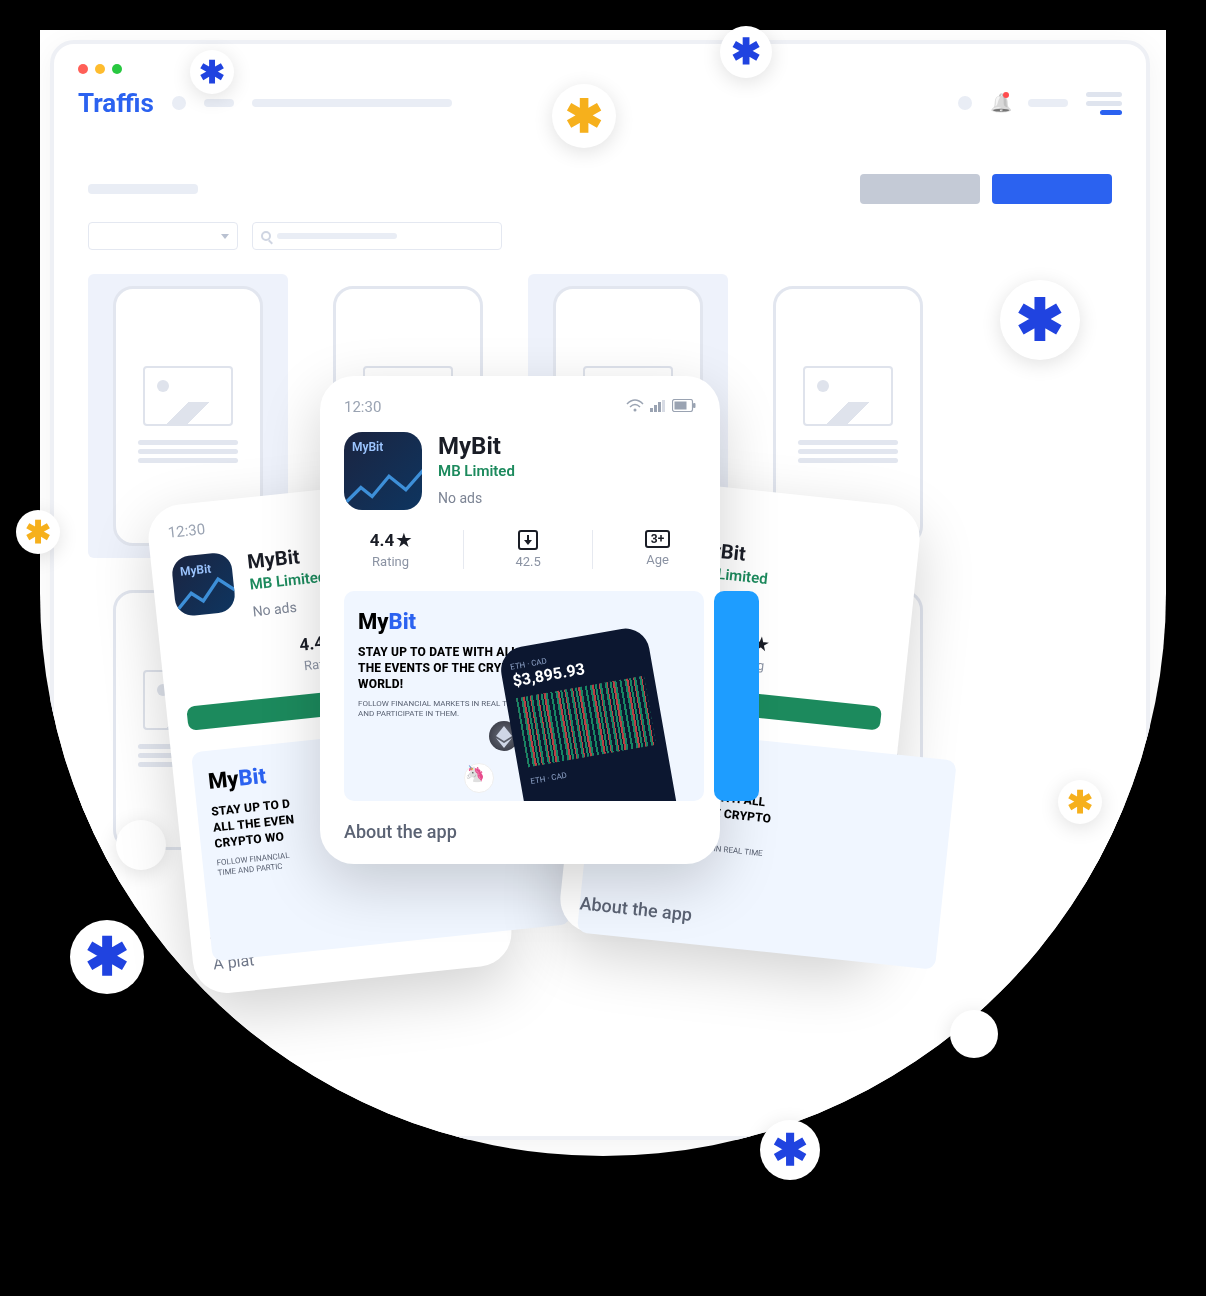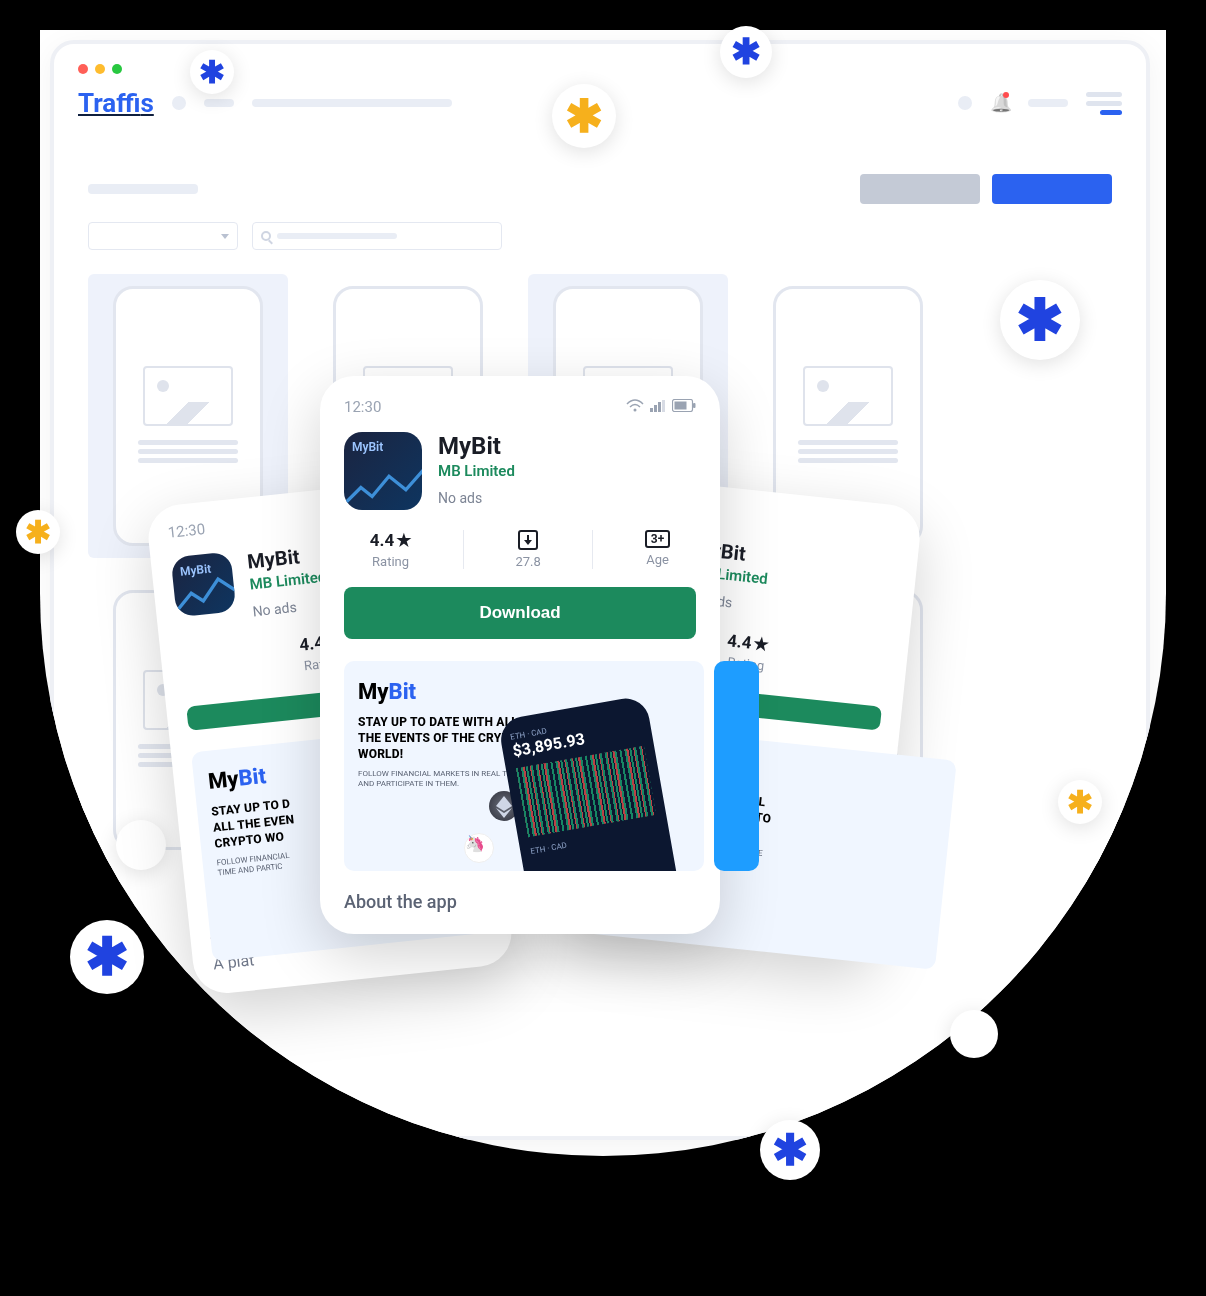--- a/index.html
+++ b/index.html
@@ -31,21 +31,21 @@
     background: #fff;
     border: 4px solid #eef0f5;
     border-radius: 24px;
     box-shadow: 0 6px 30px rgba(0,0,0,0.05);
     padding: 20px 24px;
   }
   .traffic-lights { display:flex; gap:7px; margin-bottom:14px;}
   .dot { width:10px; height:10px; border-radius:50%; }
   .dot.red{background:#ff5f57;} .dot.yellow{background:#febc2e;} .dot.green{background:#28c840;}
   .topbar { display:flex; align-items:center; gap:18px; margin-bottom:36px;}
-  .logo { font-size:26px; font-weight:700; color:#0f1f3e;text-decoration:underline;}
+  .logo { font-size:26px; font-weight:700; color:#0f1f3e;}
   .logo span { color:#2b62f0; }
   .skel-pill { height:8px; border-radius:4px; background:#e9edf5; }
   .skel-circle { width:14px; height:14px; border-radius:50%; background:#e9edf5;}
   .topbar-right { margin-left:auto; display:flex; align-items:center; gap:18px;}
   .bell { position:relative; width:20px; height:22px; }
   .bell::before{content:"🔔"; font-size:18px; color:#b9c1d1; filter:grayscale(1); opacity:.7;}
   .bell::after{content:""; position:absolute; top:0; right:1px; width:6px; height:6px; background:#ff4d4f; border-radius:50%;}
   .burger { display:flex; flex-direction:column; gap:4px;}
   .burger div{ width:36px; height:5px; background:#dfe4ee; border-radius:3px;}
   .burger div:last-child{ width:22px; margin-left:auto; background:#2b62f0;}
@@ -383,32 +383,31 @@
           <span>4.4</span>
           <span>★</span>
         </div>
       <div class="lbl">Rating</div>
     </div>
     <div class="divider"></div>
     <div class="stat">
       <div class="val">
           <span class="dl-icon"></span>
         </div>
-      <div class="lbl">27.8</div>
+      <div class="lbl">42.5</div>
     </div>
     <div class="divider"></div>
     <div class="stat">
       <div class="val">
           <span class="age-box">3+</span>
         </div>
       <div class="lbl">Age</div>
     </div>
   </div>
 
-  <button class="download-btn">Download</button>
 
   <div class="promo-row">
     <div class="promo-card">
       <div class="promo-logo"><span>My</span><span class="blue">Bit</span></div>
       <div class="promo-headline">STAY UP TO DATE WITH ALL THE EVENTS OF THE CRYPTO WORLD!</div>
       <div class="promo-sub">FOLLOW FINANCIAL MARKETS IN REAL TIME AND PARTICIPATE IN THEM.</div>
       <div class="coin" style="left:145px;bottom:50px;background:radial-gradient(#6b6f7b,#2d2f3a)">
         <svg viewBox="0 0 30 30">
             <polygon points="15,5 23,15 15,20 7,15" fill="#cfd6e6"></polygon>
             <polygon points="15,22 23,17 15,27 7,17" fill="#cfd6e6"></polygon>

